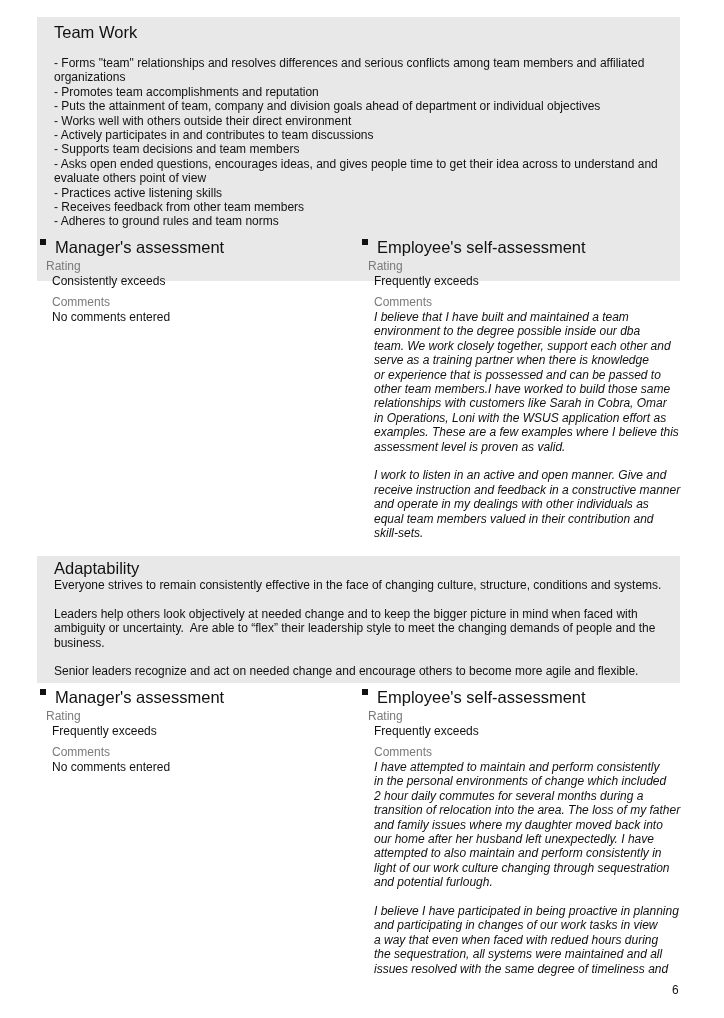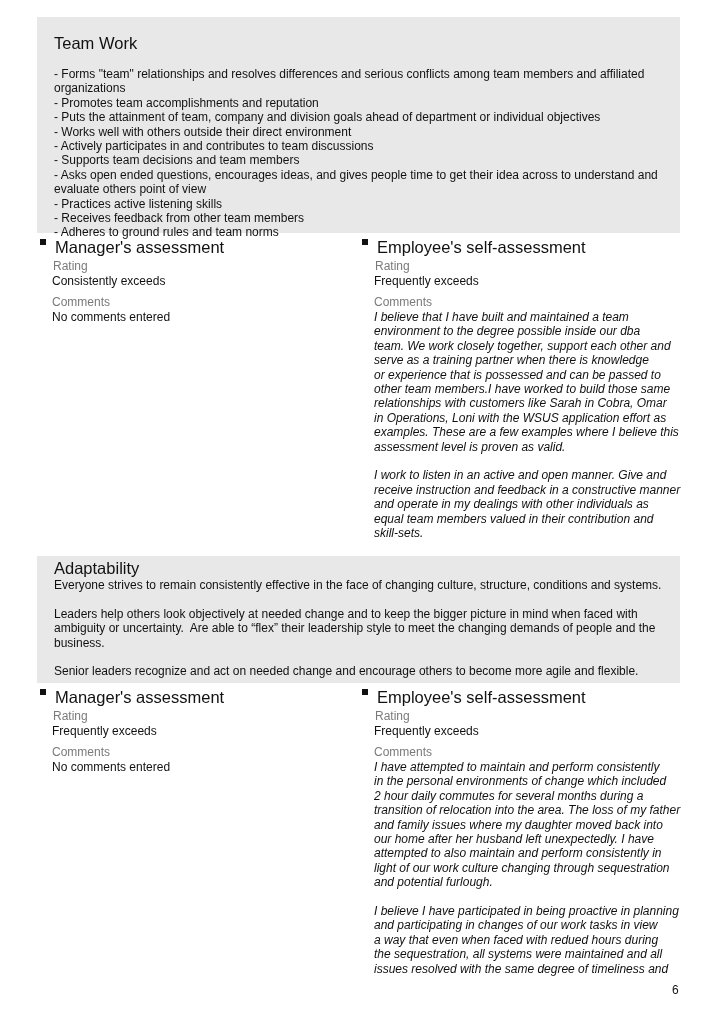--- a/index.html
+++ b/index.html
@@ -19,22 +19,22 @@
       position: absolute;
       left: 37px;
       width: 643px;
       background: #e8e8e8;
       box-sizing: border-box;
       padding-left: 17px;
       padding-right: 10px;
     }
     #teamwork-box {
       top: 17px;
-      height: 216px;
-      padding-top: 16px;
+      height: 264px;
+      padding-top: 5px;
     }
     #adapt-box {
       top: 556px;
       height: 127px;
       padding-top: 2px;
     }
     .section-title {
       font-size: 16.5px;
       line-height: 20px;
       color: #111;
@@ -82,21 +82,21 @@
       height: 6px;
       background: #111;
       margin-left: 3px;
       margin-right: 9px;
       margin-top: 2px;
     }
     .field-label {
       font-size: 12px;
       line-height: 14px;
       color: #7a7a7a;
-      margin-left: 16px;
+      margin-left: 9px;
       margin-top: 2px;
     }
     .field-value {
       font-size: 12px;
       line-height: 15px;
       color: #111;
       margin-left: 15px;
       margin-top: 1px;
     }
     .comments-label {

